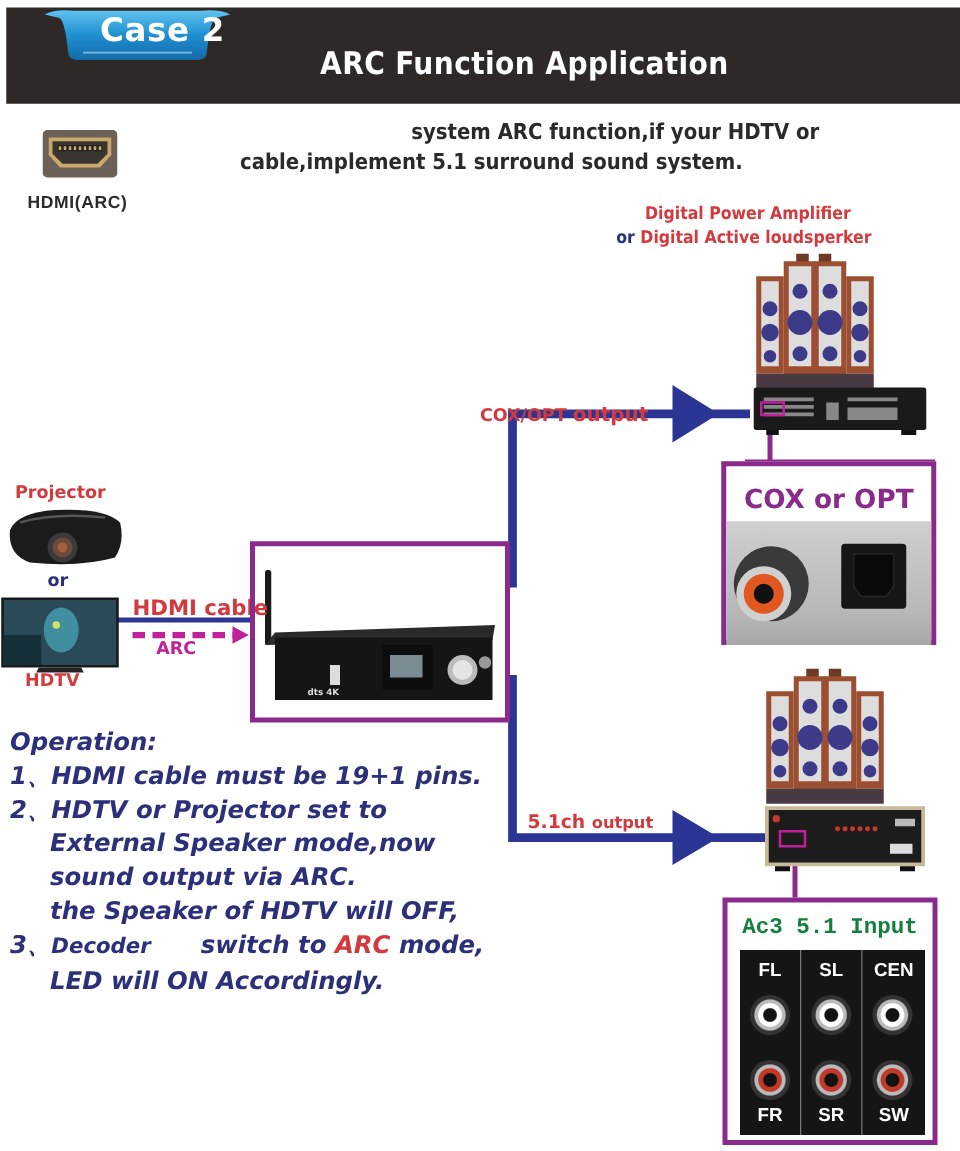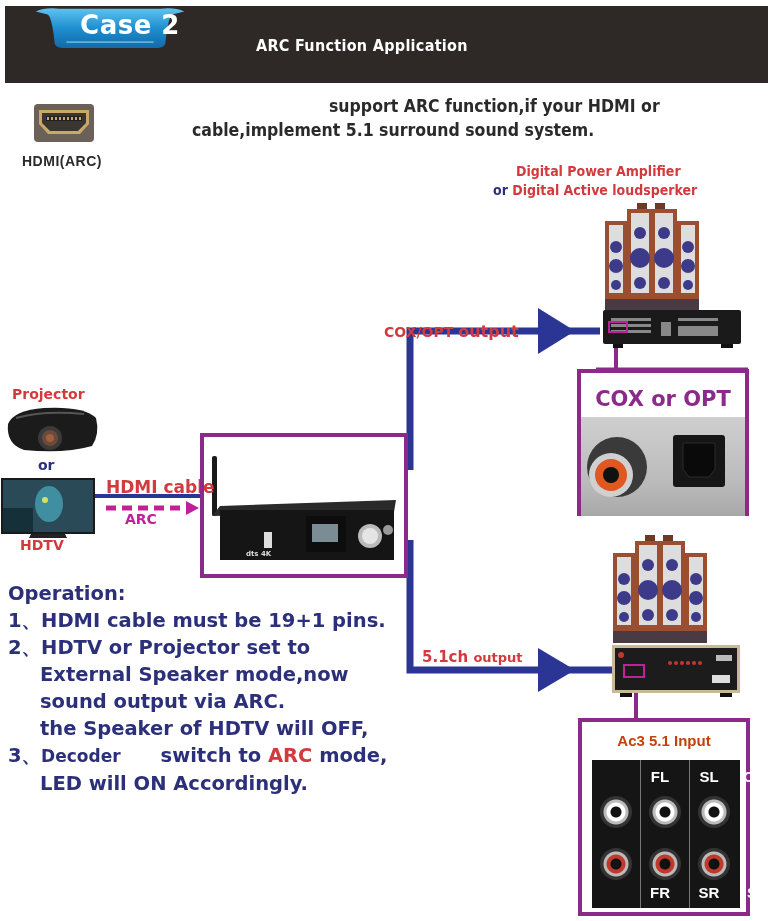--- a/index.html
+++ b/index.html
@@ -2,21 +2,21 @@
 <html><head>
 <meta charset="utf-8">
 <style>
   html, body { margin:0; padding:0; background:#fff; }
   body { width:768px; height:921px; position:relative; overflow:hidden; font-family:"DejaVu Sans", sans-serif; }
   .abs { position:absolute; }
   
   #header-bar { left:5px; top:6px; width:763px; height:77px; background:#2e2927; }
   #case-ribbon { left:48px; top:0; width:160px; height:58px; }
   #case-label { left:70px; top:10px; width:120px; text-align:center; color:#fff; font-weight:bold; font-size:26px; font-family:"DejaVu Sans", sans-serif; letter-spacing:0.5px; }
-  #header-title { left:256px; top:36px; color:#fff; font-weight:bold; font-size:16px; font-family:"DejaVu Sans Condensed","DejaVu Sans",sans-serif; letter-spacing:0.3px; }
+  #header-title { left:256px; top:36px; color:#fff; font-weight:bold; font-size:25px; font-family:"DejaVu Sans Condensed","DejaVu Sans",sans-serif; letter-spacing:0.3px; }
   
   #hdmi-icon { left:34px; top:104px; width:60px; height:44px; }
   #hdmi-label { left:22px; top:153px; font-size:14px; font-weight:bold; color:#2a2a2a; font-family:"Liberation Sans",sans-serif; letter-spacing:0.5px; }
   
   #desc { left:192px; top:94px; width:570px; font-size:17.5px; line-height:24px; font-weight:bold; color:#2a2a2a; font-family:"DejaVu Sans Condensed","DejaVu Sans",sans-serif; }
   #desc .l1 { padding-left:137px; display:block; }
   
   #amp-caption-1 { left:516px; top:163px; font-size:14px; font-weight:bold; color:#d23a3e; font-family:"DejaVu Sans Condensed","DejaVu Sans",sans-serif; }
   #amp-caption-2 { left:493px; top:182px; font-size:14px; font-weight:bold; color:#d23a3e; font-family:"DejaVu Sans Condensed","DejaVu Sans",sans-serif;text-align:right; }
   #amp-caption-2 .or { color:#2c2f7a; }
@@ -32,29 +32,29 @@
   #cox-opt-output-label .big { font-size:16px; }
   #ch51-output-label { left:422px; top:648px; font-size:15px; }
   #ch51-output-label .small { font-size:13px; }
   
   .mag-box { border:4px solid #8a2a8a; box-sizing:border-box; background:#fff; }
   #decoder-box { left:200px; top:433px; width:208px; height:145px; }
   #coax-box { left:577px; top:369px; width:172px; height:147px; }
   #coax-title { left:0; top:14px; width:100%; text-align:center; font-size:21px; color:#8a2a8a; font-weight:bold; font-family:"DejaVu Sans",sans-serif; }
   #coax-photo { left:0; top:44px; width:100%; height:99px; background:linear-gradient(180deg,#cfcfcf,#b9b9b9 70%,#a8a8a8); }
   #ac3-box { left:578px; top:718px; width:172px; height:198px; }
-  #ac3-title { left:0; top:10px; width:100%; text-align:center; font-size:15px; color:#c2410c; font-weight:bold; font-family:Liberation Sans, sans-serif; }
+  #ac3-title { left:0; top:10px; width:100%; text-align:center; font-size:18px; color:#15803d; font-weight:bold; font-family:Liberation Mono, monospace; }
   #ac3-panel { left:10px; top:38px; width:148px; height:148px; background:#151515; }
   .jack-col { position:absolute; top:0; width:49px; height:148px; border-right:1px solid #777; box-sizing:border-box; }
-  .jack-lbl { position:absolute; left:0; width:100%; text-align:center; color:#fff; font-weight:bold; font-size:15px; font-family:"Liberation Sans",sans-serif;padding-left:44px; }
+  .jack-lbl { position:absolute; left:0; width:100%; text-align:center; color:#fff; font-weight:bold; font-size:15px; font-family:"Liberation Sans",sans-serif; }
   .jack { position:absolute; left:8px; width:32px; height:32px; border-radius:50%; }
   .jack.white { background:radial-gradient(circle,#111 0 5px,#fff 6px 9px,#bbb 10px 12px,#333 13px 16px); }
   .jack.red { background:radial-gradient(circle,#111 0 5px,#c0392b 6px 9px,#bbb 10px 12px,#333 13px 16px); }
   
-  #op-block { left:8px; top:580px; font-family:"DejaVu Sans",sans-serif; font-weight:bold; color:#2c2f7a; font-size:19.5px; line-height:27px; }
+  #op-block { left:8px; top:580px; font-family:"DejaVu Sans",sans-serif; font-weight:bold; color:#2c2f7a; font-size:19.5px; line-height:27px;font-style:italic; }
   #op-block .indent { padding-left:32px; display:block; }
   #op-block .arc-red { color:#d23a3e; }
   #op-block .dec { font-size:17px; }
   #op-block .gap { display:inline-block; width:40px; }
   svg { position:absolute; left:0; top:0; }
 </style>
 </head>
 <body>
 
 <div class="abs" id="header-bar"></div>
@@ -85,21 +85,21 @@
       <rect x="29" y="13" width="2" height="3"></rect>
       <rect x="33" y="13" width="2" height="3"></rect>
       <rect x="37" y="13" width="2" height="3"></rect>
       <rect x="41" y="13" width="2" height="3"></rect>
       <rect x="45" y="13" width="2" height="3"></rect>
     </g>
 </svg>
 <div class="abs" id="hdmi-label">HDMI(ARC)</div>
 
 <div class="abs" id="desc">
-  <span class="l1">support ARC function,if your HDMI or</span>
+  <span class="l1">system ARC function,if your HDTV or</span>
   <span style="display:block">cable,implement 5.1 surround sound system.</span>
 </div>
 
 <div class="abs" id="amp-caption-1">Digital Power Amplifier</div>
 <div class="abs" id="amp-caption-2"><span class="or">or</span> <span>Digital  Active loudsperker</span></div>
 
 <svg width="768" height="921" viewBox="0 0 768 921">
 
   <path d="M410 470 L410 331 L600 331" fill="none" stroke="#2b3594" stroke-width="7"></path>
   <polygon points="538,308 538,354 575,331" fill="#2b3594"></polygon>

